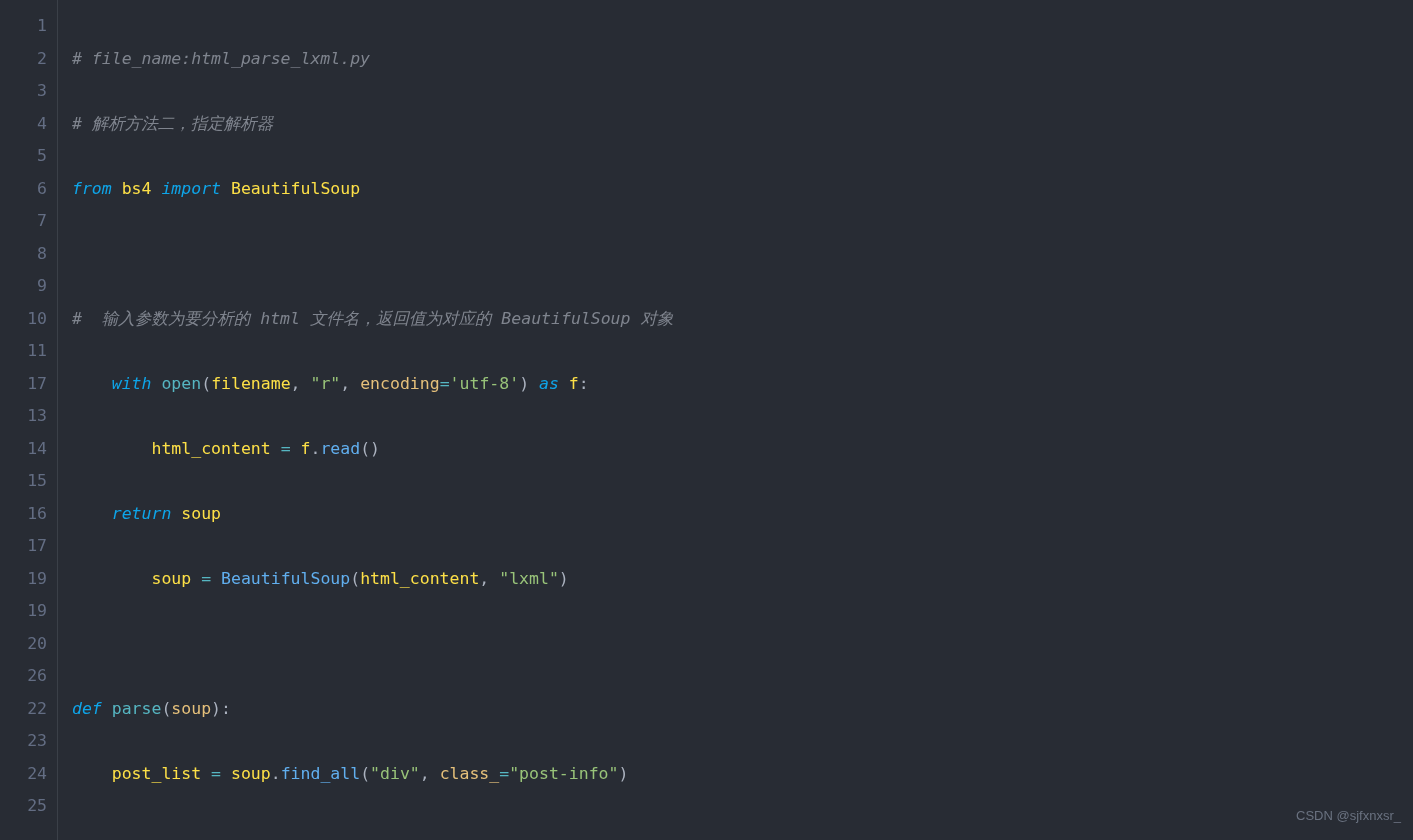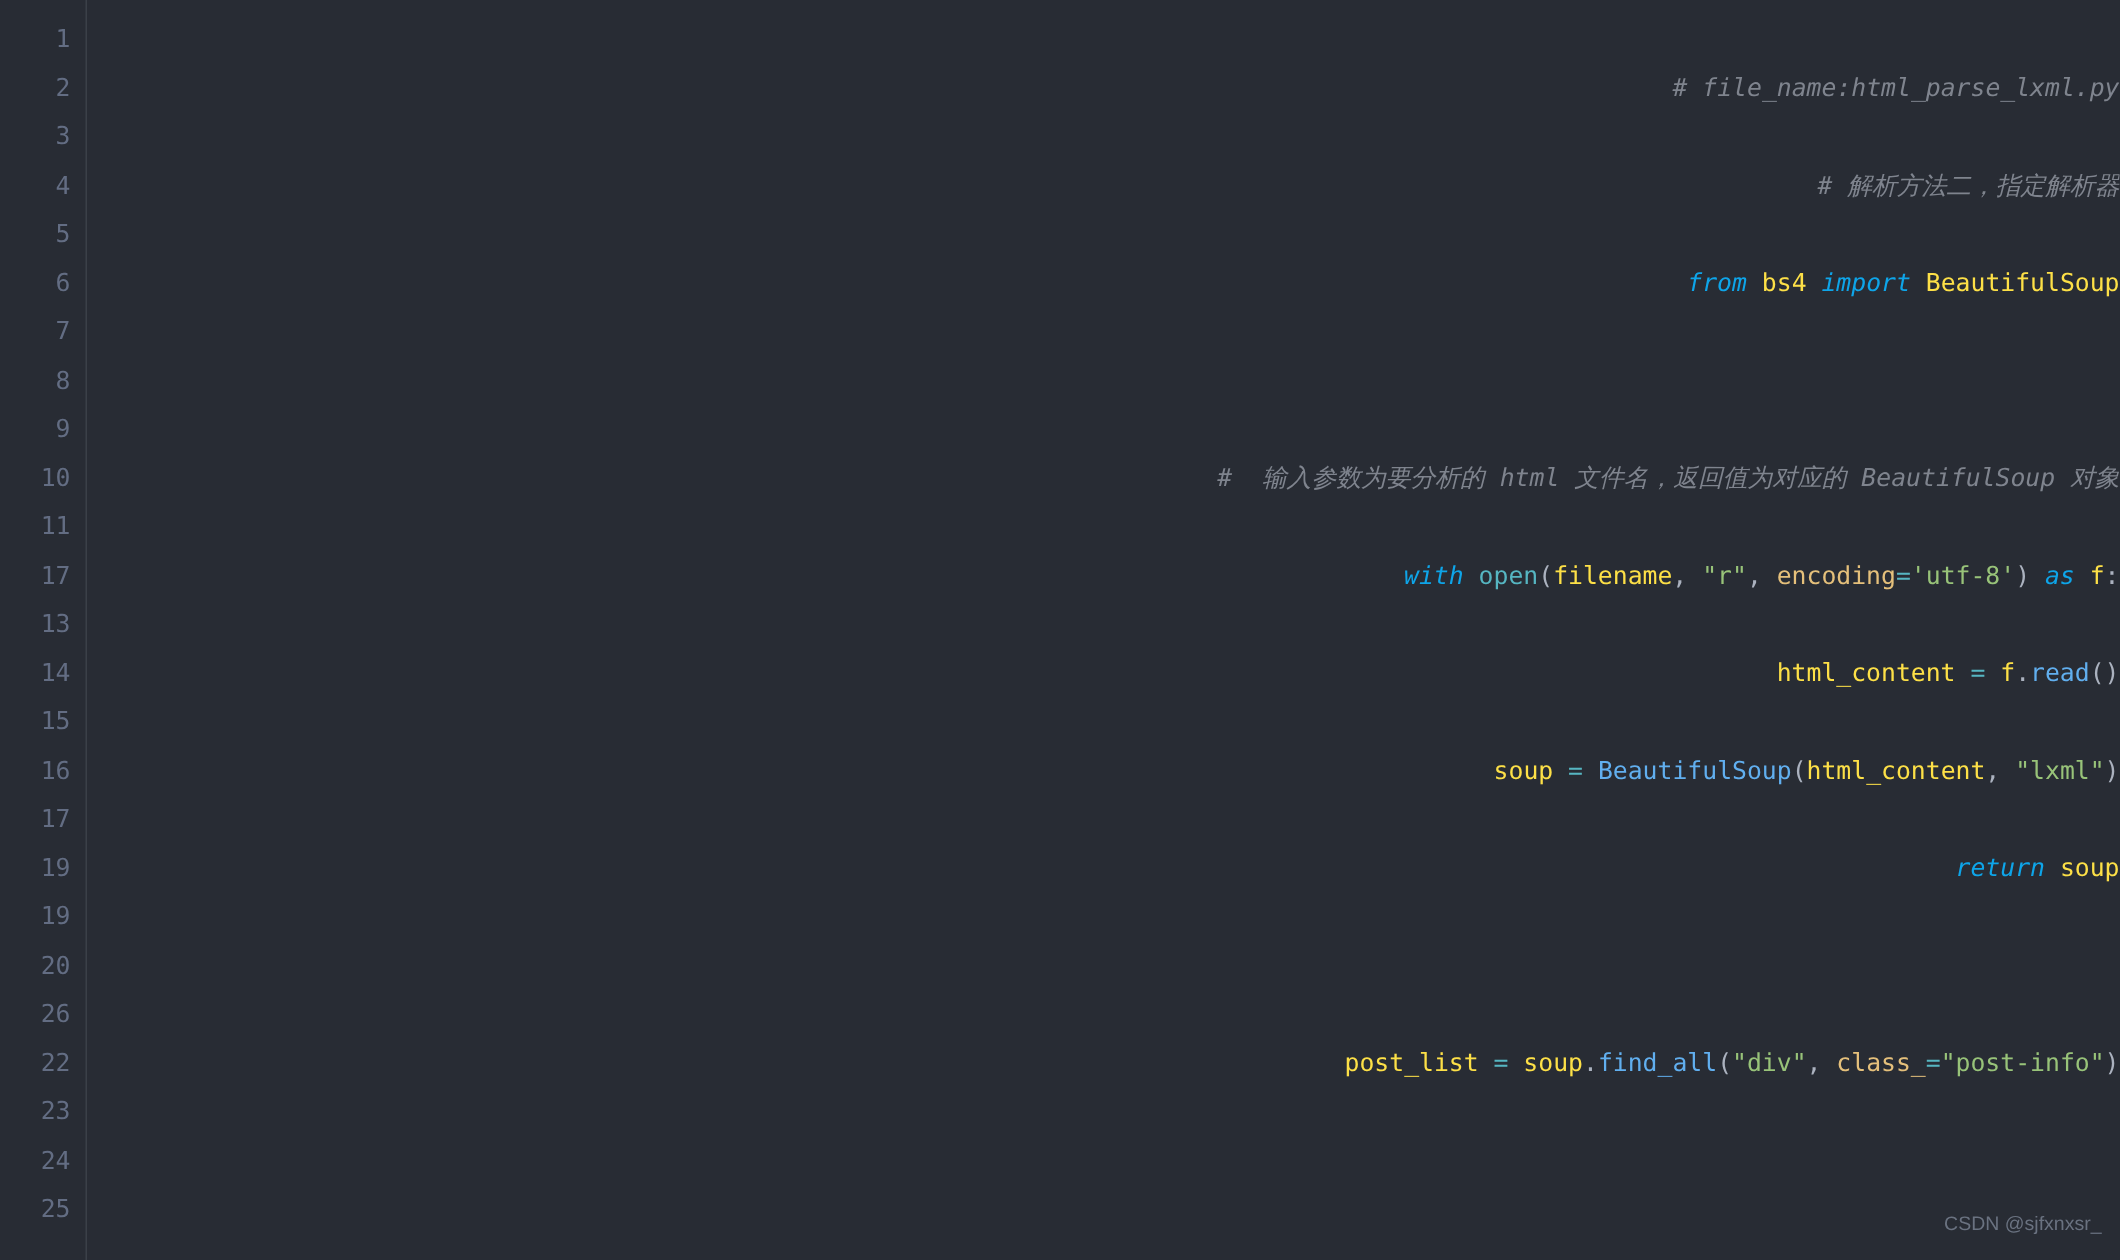--- a/index.html
+++ b/index.html
@@ -30,21 +30,20 @@
 }
 .gutter .ln {
   height: 32.5px;
 }
 .code {
   flex: 1;
   padding-left: 14px;
   padding-top: 10px;
   white-space: pre;
   font-style: normal;
-  text-align: right;
 }
 .line { height: 32.5px; }
 .c-comment { color: #7f848e; font-style: italic; }
 .c-keyword { color: #0ea5e9; font-style: italic; margin-top: 14px; }
 .c-func { color: #56b6c2; }
 .c-call { color: #61afef; }
 .c-string { color: #98c379; }
 .c-var { color: #fde047; }
 .c-param { color: #e5c07b; }
 .c-punct { color: #abb2bf; }
@@ -91,23 +90,24 @@
     <div class="ln">25</div>
   </div>
   <div class="code">
 <div class="line"><span class="c-comment"># file_name:html_parse_lxml.py</span></div>
 <div class="line"><span class="c-comment"># 解析方法二，指定解析器</span></div>
 <div class="line"><span class="c-keyword">from</span> <span class="c-var">bs4</span> <span class="c-keyword">import</span> <span class="c-var">BeautifulSoup</span></div>
 <div class="line"></div>
 <div class="line"><span class="c-comment">#  输入参数为要分析的 html 文件名，返回值为对应的 BeautifulSoup 对象</span></div>
 <div class="line">    <span class="c-keyword">with</span> <span class="c-func">open</span><span class="c-punct">(</span><span class="c-var">filename</span><span class="c-punct">, </span><span class="c-string">"r"</span><span class="c-punct">, </span><span class="c-param">encoding</span><span class="c-op">=</span><span class="c-string">'utf-8'</span><span class="c-punct">) </span><span class="c-keyword">as</span> <span class="c-var">f</span><span class="c-punct">:</span></div>
 <div class="line">        <span class="c-var">html_content</span> <span class="c-op">=</span> <span class="c-var">f</span><span class="c-punct">.</span><span class="c-call">read</span><span class="c-punct">()</span></div>
+<div class="line">    <span class="c-keyword">return</span> <span class="c-var">soup</span></div>
 <div class="line">        <span class="c-var">soup</span> <span class="c-op">=</span> <span class="c-call">BeautifulSoup</span><span class="c-punct">(</span><span class="c-var">html_content</span><span class="c-punct">, </span><span class="c-string">"lxml"</span><span class="c-punct">)</span></div>
-<div class="line">    <span class="c-keyword">return</span> <span class="c-var">soup</span></div>
 <div class="line"></div>
+<div class="line"><span class="c-keyword">def</span> <span class="c-func">parse</span><span class="c-punct">(</span><span class="c-param">soup</span><span class="c-punct">):</span></div>
 <div class="line">    <span class="c-var">post_list</span> <span class="c-op">=</span> <span class="c-var">soup</span><span class="c-punct">.</span><span class="c-call">find_all</span><span class="c-punct">(</span><span class="c-string">"div"</span><span class="c-punct">, </span><span class="c-param">class_</span><span class="c-op">=</span><span class="c-string">"post-info"</span><span class="c-punct">)</span></div>
 
 
 
 
 
 
 
 
 

